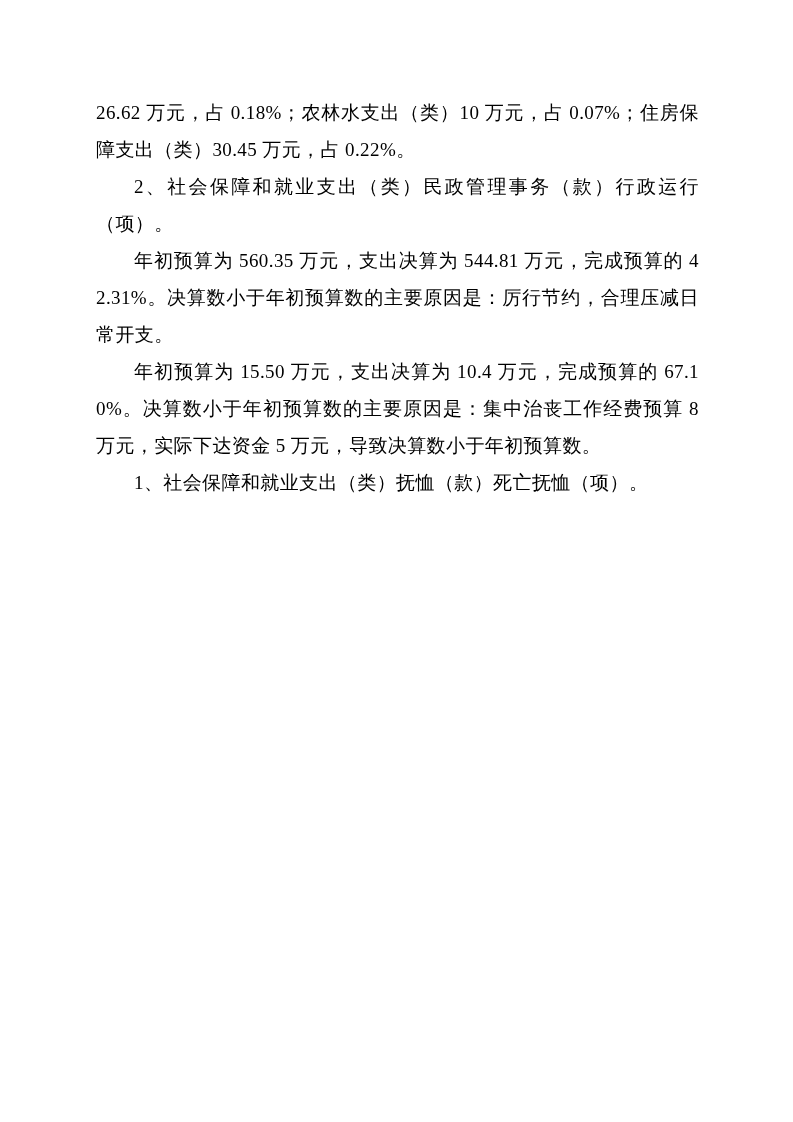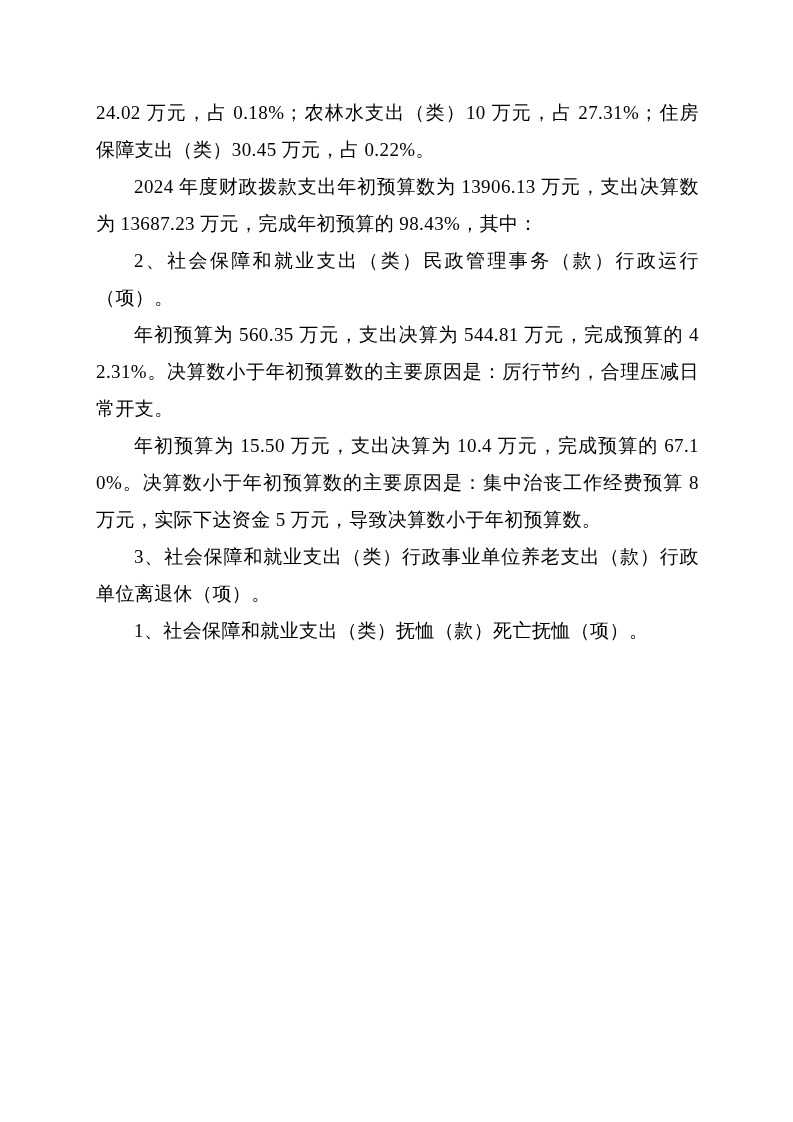--- a/index.html
+++ b/index.html
@@ -31,20 +31,18 @@
     text-indent: 0;
   }
   .para.heading {
     font-weight: bold;
   }
 </style>
 </head>
 <body>
 
 <div class="page">
-  <p class="para no-indent">24.02 万元，占 0.18%；农林水支出（类）10 万元，占 27.31%；住房保障支出（类）30.45 万元，占 0.22%。</p>
-  <p class="para">2024 年度财政拨款支出年初预算数为 13906.13 万元，支出决算数为 13687.23 万元，完成年初预算的 98.43%，其中：</p>
+  <p class="para no-indent">26.62 万元，占 0.18%；农林水支出（类）10 万元，占 0.07%；住房保障支出（类）30.45 万元，占 0.22%。</p>
   <p class="para">2、社会保障和就业支出（类）民政管理事务（款）行政运行（项）。</p>
   <p class="para">年初预算为 560.35 万元，支出决算为 544.81 万元，完成预算的 42.31%。决算数小于年初预算数的主要原因是：厉行节约，合理压减日常开支。</p>
   <p class="para">年初预算为 15.50 万元，支出决算为 10.4 万元，完成预算的 67.10%。决算数小于年初预算数的主要原因是：集中治丧工作经费预算 8 万元，实际下达资金 5 万元，导致决算数小于年初预算数。</p>
-  <p class="para">3、社会保障和就业支出（类）行政事业单位养老支出（款）行政单位离退休（项）。</p>
   <p class="para">1、社会保障和就业支出（类）抚恤（款）死亡抚恤（项）。</p>
 </div>
 
 </body></html>

